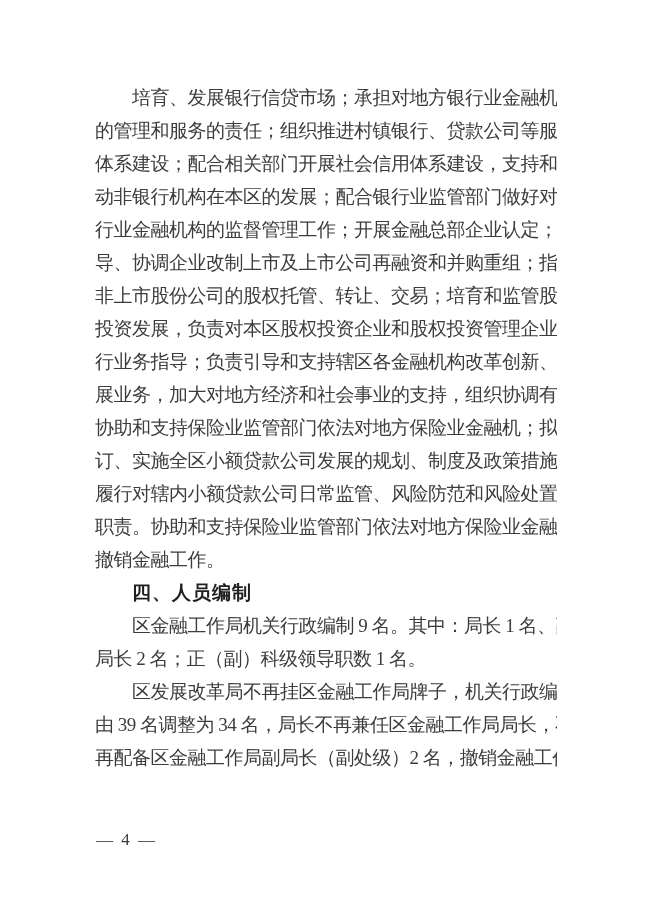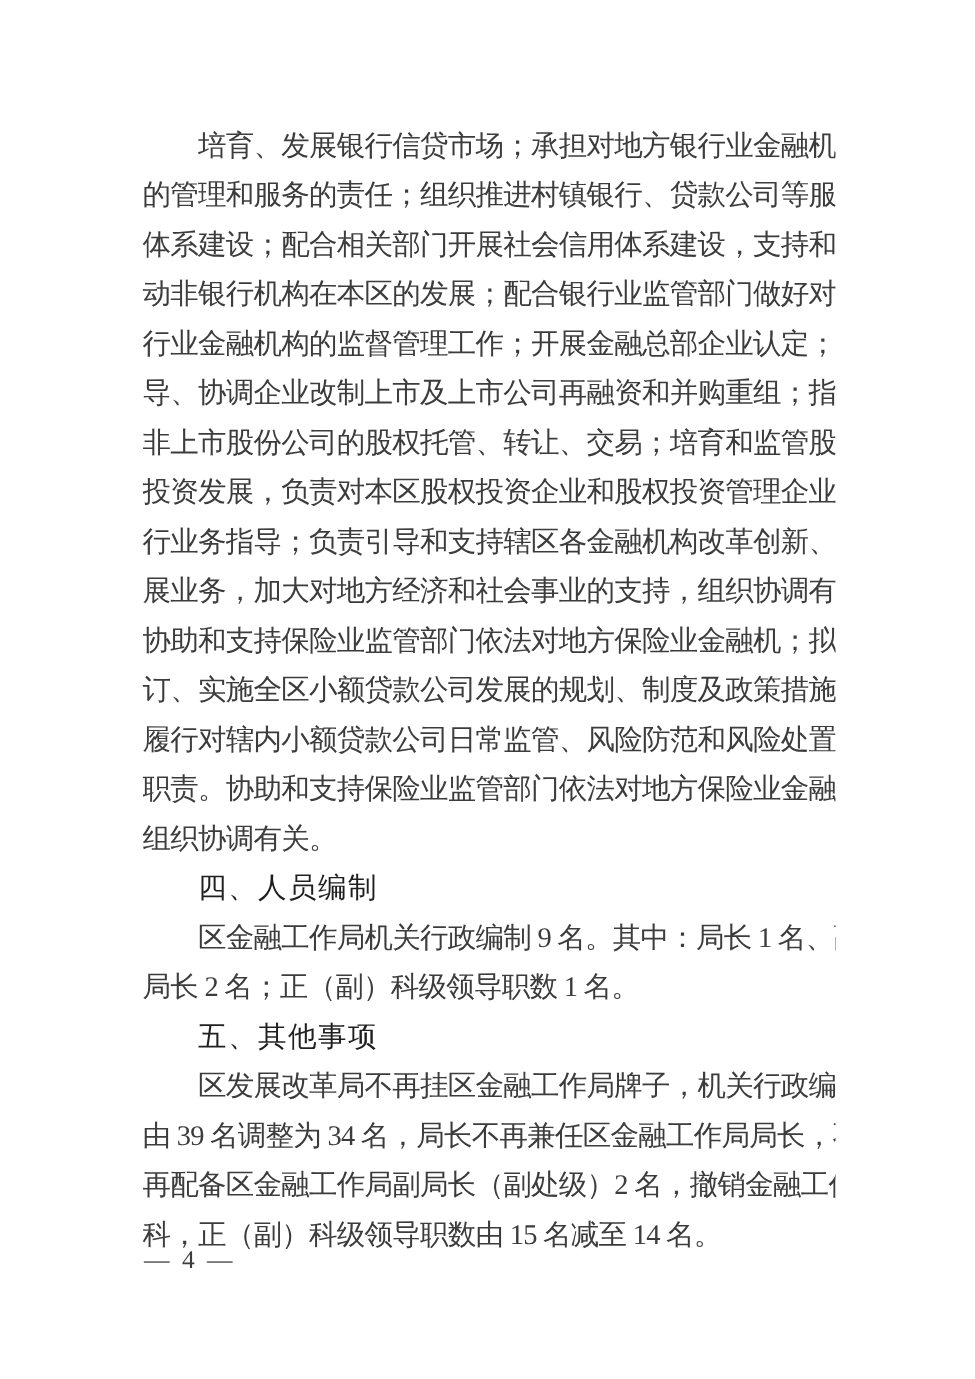--- a/index.html
+++ b/index.html
@@ -37,21 +37,21 @@
   }
   .line.full {
     text-align-last: justify;
     -moz-text-align-last: justify;
   }
   .line.indent {
     padding-left: 37px;
   }
   .heading {
     font-family: "Liberation Sans", "DejaVu Sans", sans-serif;
-    font-weight: normal;
+    font-weight: bold;
     color: #1f1f1f;
     letter-spacing: 1px;
   }
   .page-number {
     position: absolute;
     left: 96px;
     top: 829px;
     font-size: 17px;
     line-height: 22px;
     color: #3c3c3c;
@@ -71,24 +71,22 @@
       <div class="line full">行业金融机构的监督管理工作；开展金融总部企业认定；指</div>
       <div class="line full">导、协调企业改制上市及上市公司再融资和并购重组；指导</div>
       <div class="line full">非上市股份公司的股权托管、转让、交易；培育和监管股权</div>
       <div class="line full">投资发展，负责对本区股权投资企业和股权投资管理企业进</div>
       <div class="line full">行业务指导；负责引导和支持辖区各金融机构改革创新、拓</div>
       <div class="line full">展业务，加大对地方经济和社会事业的支持，组织协调有关</div>
       <div class="line full">协助和支持保险业监管部门依法对地方保险业金融机；拟</div>
       <div class="line full">订、实施全区小额贷款公司发展的规划、制度及政策措施；</div>
       <div class="line full">履行对辖内小额贷款公司日常监管、风险防范和风险处置等</div>
       <div class="line full">职责。协助和支持保险业监管部门依法对地方保险业金融机</div>
-      <div class="line">组织协调有关。</div>
+      <div class="line">撤销金融工作。</div>
       <div class="line heading indent">四、人员编制</div>
       <div class="line indent full">区金融工作局机关行政编制 9 名。其中：局长 1 名、副</div>
       <div class="line">局长 2 名；正（副）科级领导职数 1 名。</div>
-      <div class="line heading indent">五、其他事项</div>
       <div class="line indent full">区发展改革局不再挂区金融工作局牌子，机关行政编制</div>
       <div class="line full">由 39 名调整为 34 名，局长不再兼任区金融工作局局长，不</div>
       <div class="line full">再配备区金融工作局副局长（副处级）2 名，撤销金融工作</div>
-      <div class="line">科，正（副）科级领导职数由 15 名减至 14 名。</div>
     </div>
   <div class="page-number">— 4 —</div>
 </div>
 
 </body></html>

